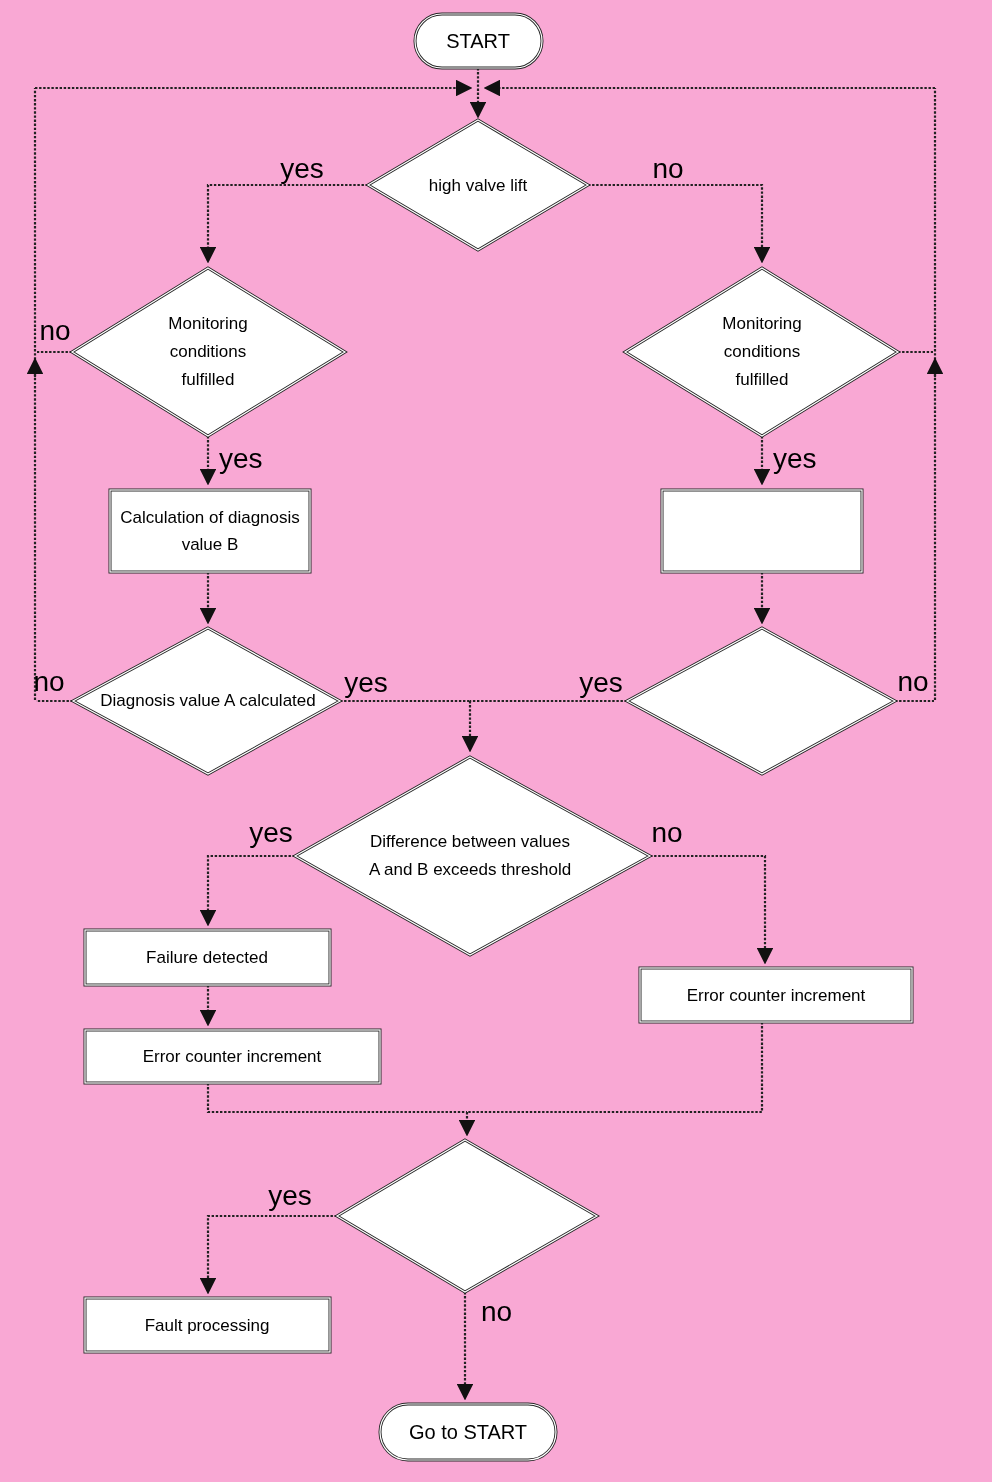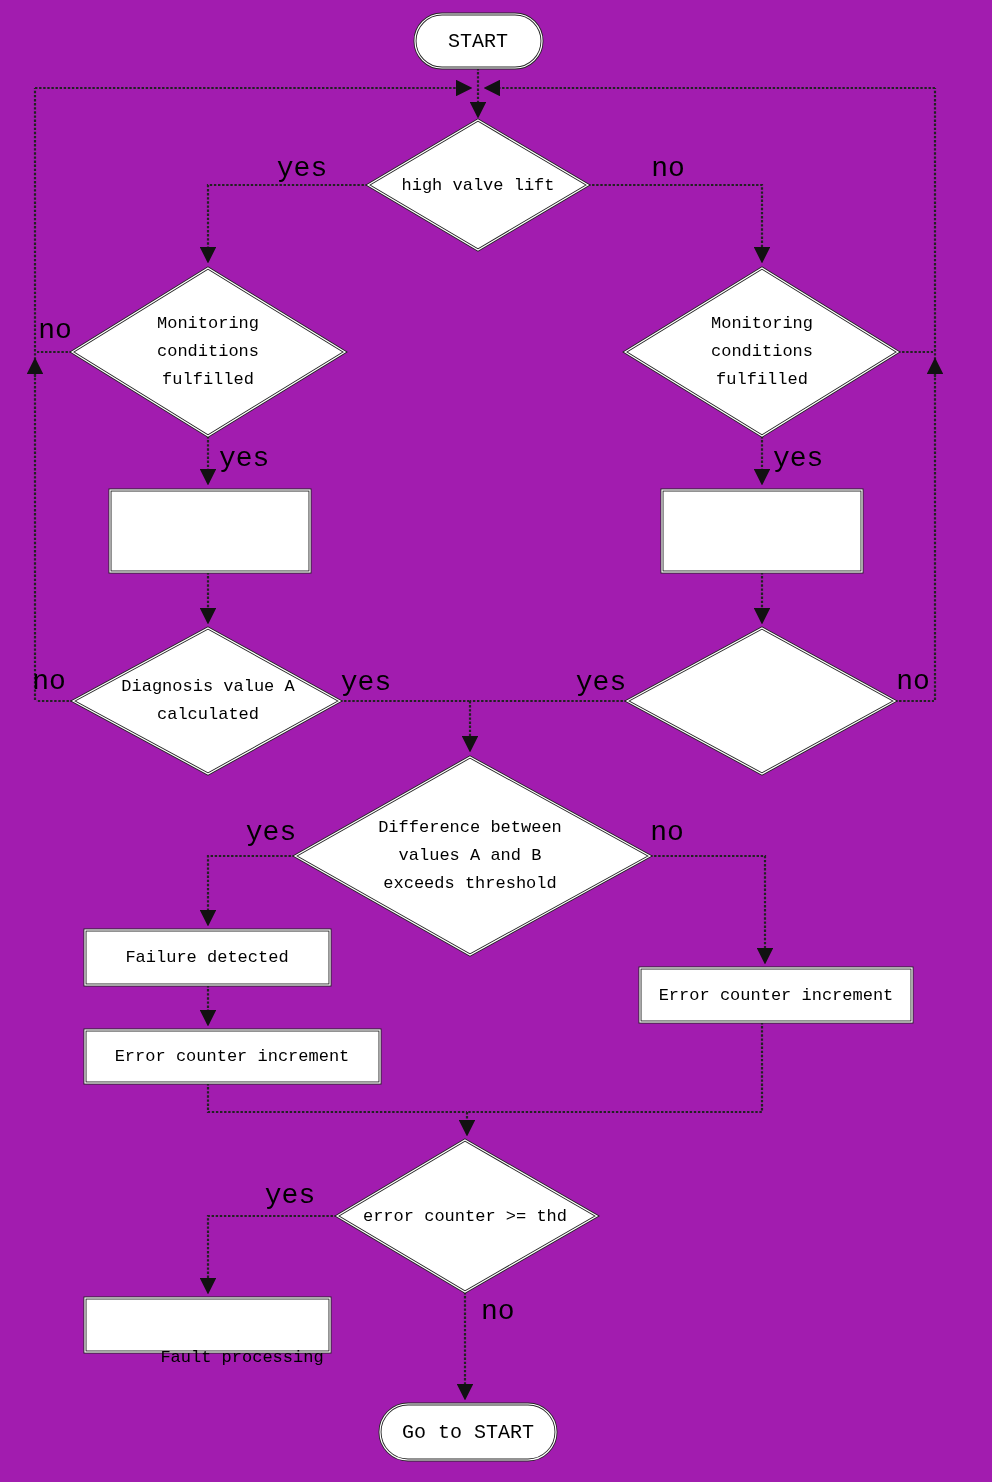--- a/index.html
+++ b/index.html
@@ -1,18 +1,18 @@
 <!DOCTYPE html>
 <html><head>
 <meta charset="utf-8">
 <style>
   html,body{margin:0;padding:0;background:#fff;}
   .stage{
-    position:relative;width:992px;height:1482px;background:#a21caf;
-    font-family:Liberation Mono, monospace;color:#000;
+    position:relative;width:992px;height:1482px;background:#f9a8d4;
+    font-family:Liberation Sans, sans-serif;color:#000;
     overflow:hidden;
   }
   .stage svg{position:absolute;left:0;top:0;}
   .lbl{
     position:absolute;font-size:17px;line-height:27px;color:#000;
     text-align:center;transform:translate(-50%,-50%);white-space:pre-line;
   }
   .lbl.left{transform:translate(0,-50%);text-align:left;}
   .elabel{font-size:28px;line-height:22px;}
   .edge{stroke:#222;stroke-width:2.2;fill:none;stroke-dasharray:2.4 1.7;}
@@ -147,36 +147,36 @@
   </svg>
 
   <div class="lbl" style="left:478px;top:41px;width:120px;font-size:20px;">START</div>
 
   <div class="lbl" style="left:478px;top:185px;width:200px;">high valve lift</div>
 
   <div class="lbl" style="left:208px;top:352px;width:124px;line-height:28px;">Monitoring conditions fulfilled</div>
 
   <div class="lbl" style="left:762px;top:352px;width:124px;line-height:28px;">Monitoring conditions fulfilled</div>
 
+  <div class="lbl" style="left:210px;top:531px;width:192px;">Calculation of diagnosis value B</div>
 
 
   <div class="lbl" style="left:208px;top:701px;width:230px;line-height:28px;">Diagnosis value A calculated</div>
 
 
   <div class="lbl" style="left:470px;top:856px;width:210px;line-height:28px;">Difference between values A and B exceeds threshold</div>
 
   <div class="lbl" style="left:207px;top:957px;width:240px;">Failure detected</div>
 
   <div class="lbl" style="left:232px;top:1056px;width:290px;">Error counter increment</div>
 
   <div class="lbl" style="left:776px;top:995px;width:270px;">Error counter increment</div>
 
-  <div class="lbl" style="left:465px;top:1216px;width:280px;">error counter &gt;= thd</div>
 
-  <div class="lbl" style="left:207px;top:1357px;width:240px;margin-left:35px;">Fault processing</div>
+  <div class="lbl" style="left:207px;top:1325px;width:240px;">Fault processing</div>
 
   <div class="lbl" style="left:468px;top:1432px;width:170px;font-size:20px;">Go to START</div>
 
   <div class="lbl elabel" style="left:302px;top:169px;">yes</div>
   <div class="lbl elabel" style="left:668px;top:169px;">no</div>
 
   <div class="lbl elabel" style="left:55px;top:331px;">no</div>
   <div class="lbl elabel left" style="left:219px;top:459px;">yes</div>
   <div class="lbl elabel left" style="left:773px;top:459px;">yes</div>
 

